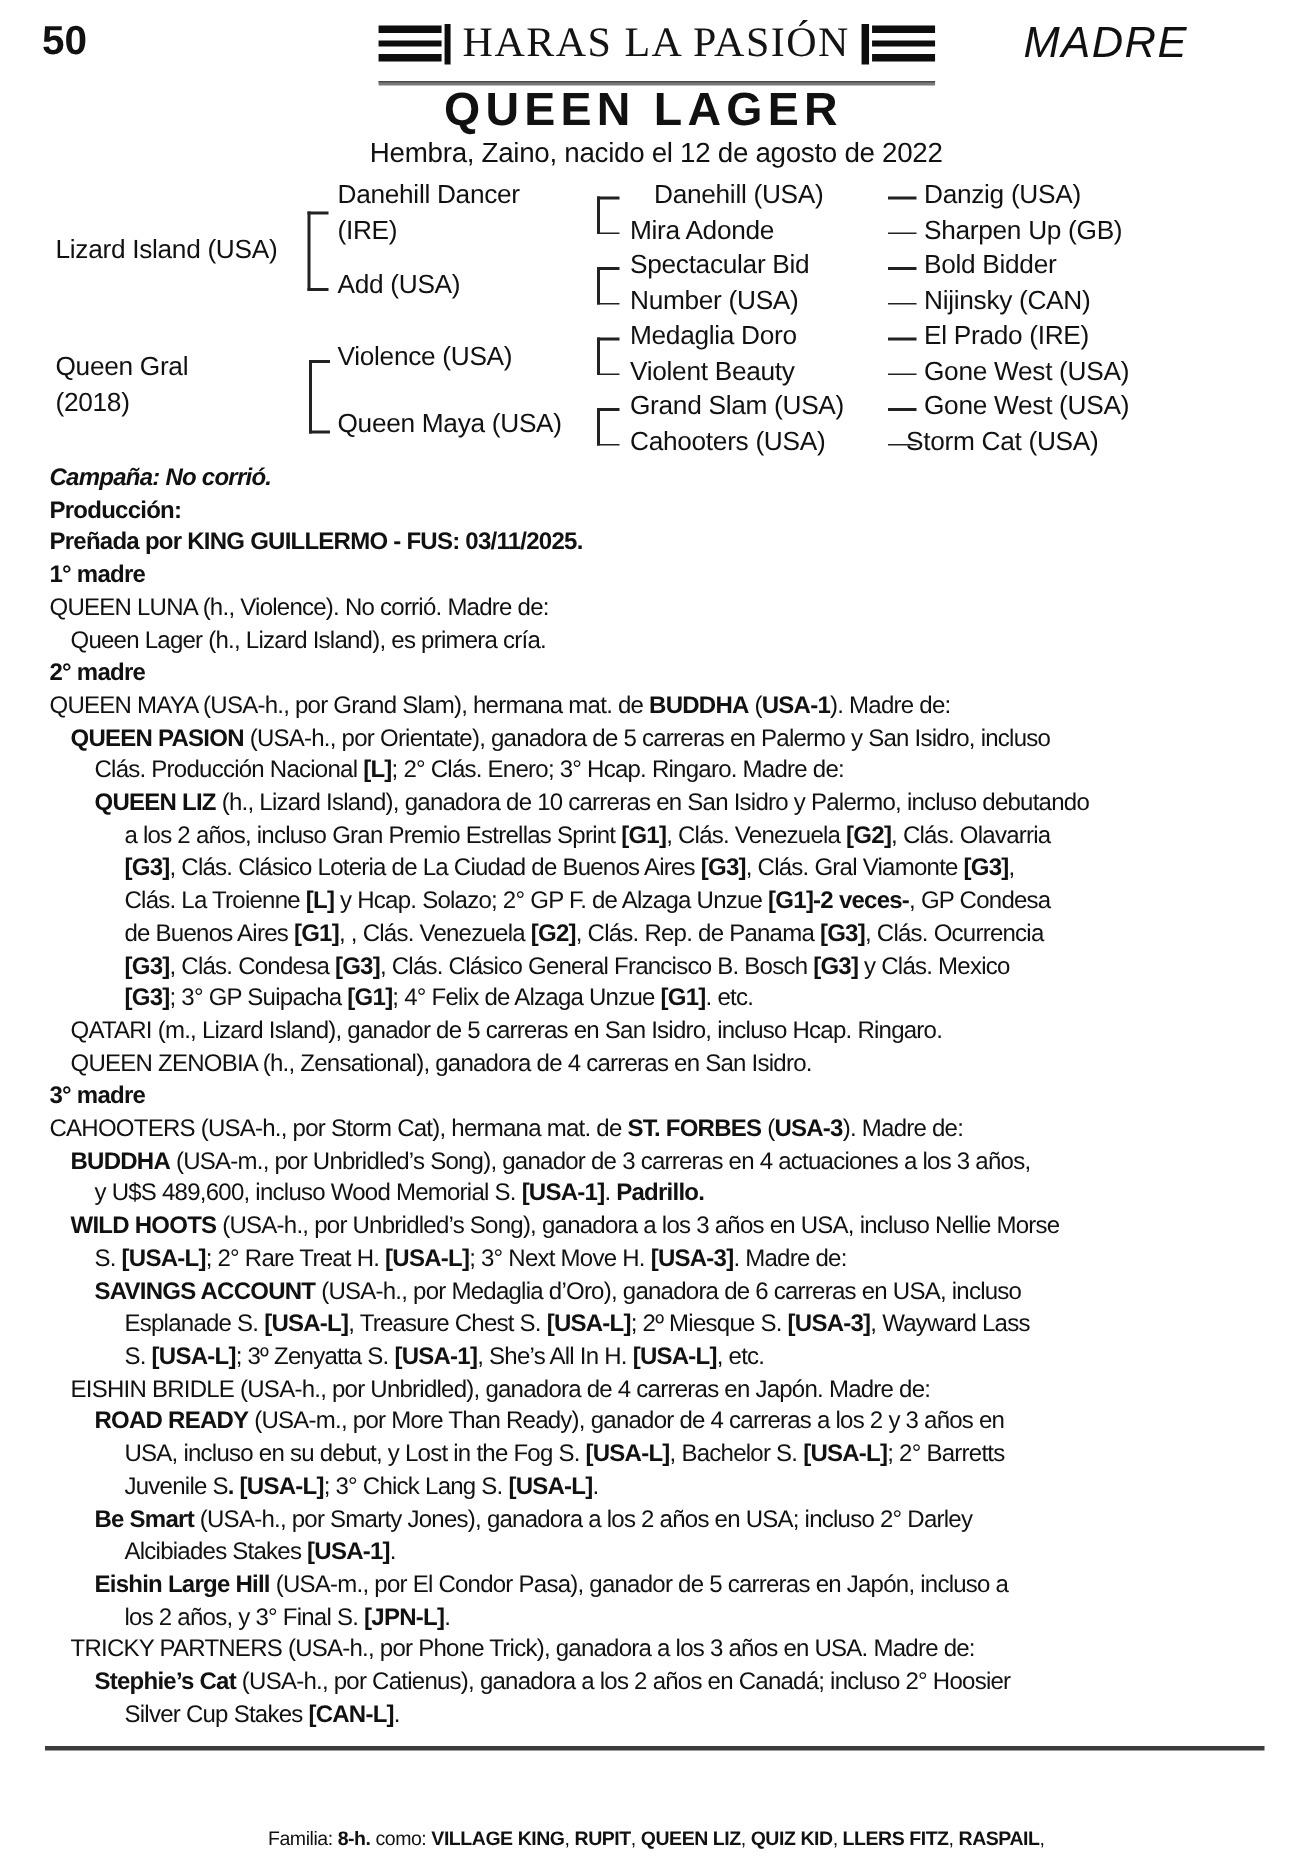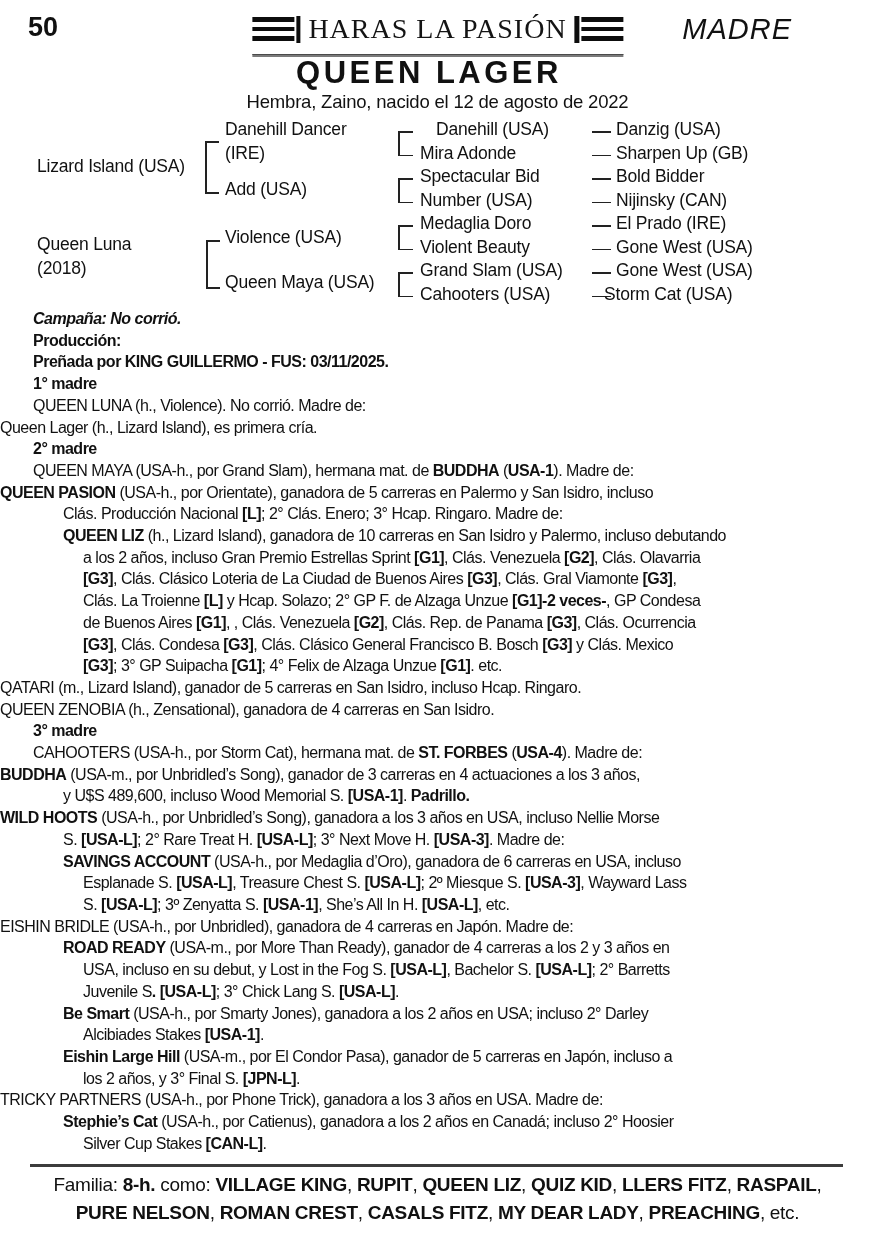--- a/index.html
+++ b/index.html
@@ -20,29 +20,29 @@
   
   .title { position:absolute; left:0; right:17px; top:55px; text-align:center; font-size:31px; font-weight:700; letter-spacing:3.5px; }
   .subtitle { position:absolute; left:0; right:0; top:91px; text-align:center; font-size:18.5px; letter-spacing:-0.2px; }
   
   .ped-name { position:absolute; font-size:17.5px; letter-spacing:-0.2px; line-height:23.5px; white-space:nowrap; }
   .ped-line { position:absolute; background:#222; }
   
   .body-text { position:absolute; left:0; right:0; top:308px; }
   .bline { font-size:16px; letter-spacing:-0.5px; line-height:21.7px; white-space:nowrap; }
   .bline.i0 { padding-left:33px; }
-  .bline.i1 { }
+  .bline.i1 { padding-left:47px; }
   .bline.i2 { padding-left:63px; }
   .bline.i3 { padding-left:83px; }
   .seg-b { font-weight:700; }
   .seg-i { font-style:italic; }
   
   .footer-rule { position:absolute; left:30px; right:32px; top:1164px; height:3px; background:#3c3c3c; }
   .footer-text { position:absolute; left:20px; right:20px; top:1171px; text-align:center; }
-  .footer-line { font-size:19px; letter-spacing:-0.3px; line-height:27.5px; white-space:nowrap; }
+  .footer-line { font-size:13px; letter-spacing:-0.3px; line-height:27.5px; white-space:nowrap;margin-top:41px; }
 </style>
 </head>
 <body>
 
 <div class="page">
   <div class="page-number">50</div>
 
   <div class="logo">
     <span class="logo-bars">
         <i></i>
@@ -63,21 +63,21 @@
   <div class="section-label">MADRE</div>
 
   <div class="title">QUEEN LAGER</div>
   <div class="subtitle">Hembra, Zaino, nacido el 12 de agosto de 2022</div>
 
   <div id="pedigree">
       <div class="ped-name" style="left: 37px; top: 155.25px;">
         <div>Lizard Island (USA)</div>
       </div>
       <div class="ped-name" style="left: 37px; top: 233.25px;">
-        <div>Queen Luna</div>
+        <div>Queen Gral</div>
         <div>(2018)</div>
       </div>
       <div class="ped-name" style="left: 225px; top: 118.25px;">
         <div>Danehill Dancer</div>
         <div>(IRE)</div>
       </div>
       <div class="ped-name" style="left: 225px; top: 177.75px;">
         <div>Add (USA)</div>
       </div>
       <div class="ped-name" style="left: 225px; top: 226.25px;">
@@ -176,21 +176,21 @@
       <div class="bline i2"><span class="seg-b">QUEEN LIZ</span><span> (h., Lizard Island), ganadora de 10 carreras en San Isidro y Palermo, incluso debutando</span></div>
       <div class="bline i3"><span>a los 2 años, incluso Gran Premio Estrellas Sprint </span><span class="seg-b">[G1]</span><span>, Clás. Venezuela </span><span class="seg-b">[G2]</span><span>, Clás. Olavarria</span></div>
       <div class="bline i3"><span class="seg-b">[G3]</span><span>, Clás. Clásico Loteria de La Ciudad de Buenos Aires </span><span class="seg-b">[G3]</span><span>, Clás. Gral Viamonte </span><span class="seg-b">[G3]</span><span>,</span></div>
       <div class="bline i3"><span>Clás. La Troienne </span><span class="seg-b">[L]</span><span> y Hcap. Solazo; 2° GP F. de Alzaga Unzue </span><span class="seg-b">[G1]-2 veces-</span><span>, GP Condesa</span></div>
       <div class="bline i3"><span>de Buenos Aires </span><span class="seg-b">[G1]</span><span>, , Clás. Venezuela </span><span class="seg-b">[G2]</span><span>, Clás. Rep. de Panama </span><span class="seg-b">[G3]</span><span>, Clás. Ocurrencia</span></div>
       <div class="bline i3"><span class="seg-b">[G3]</span><span>, Clás. Condesa </span><span class="seg-b">[G3]</span><span>, Clás. Clásico General Francisco B. Bosch </span><span class="seg-b">[G3]</span><span> y Clás. Mexico</span></div>
       <div class="bline i3"><span class="seg-b">[G3]</span><span>; 3° GP Suipacha </span><span class="seg-b">[G1]</span><span>; 4° Felix de Alzaga Unzue </span><span class="seg-b">[G1]</span><span>. etc.</span></div>
       <div class="bline i1"><span>QATARI (m., Lizard Island), ganador de 5 carreras en San Isidro, incluso Hcap. Ringaro.</span></div>
       <div class="bline i1"><span>QUEEN ZENOBIA (h., Zensational), ganadora de 4 carreras en San Isidro.</span></div>
       <div class="bline i0"><span class="seg-b">3° madre</span></div>
-      <div class="bline i0"><span>CAHOOTERS (USA-h., por Storm Cat), hermana mat. de </span><span class="seg-b">ST. FORBES</span><span> (</span><span class="seg-b">USA-4</span><span>). Madre de:</span></div>
+      <div class="bline i0"><span>CAHOOTERS (USA-h., por Storm Cat), hermana mat. de </span><span class="seg-b">ST. FORBES</span><span> (</span><span class="seg-b">USA-3</span><span>). Madre de:</span></div>
       <div class="bline i1"><span class="seg-b">BUDDHA</span><span> (USA-m., por Unbridled’s Song), ganador de 3 carreras en 4 actuaciones a los 3 años,</span></div>
       <div class="bline i2"><span>y U$S 489,600, incluso Wood Memorial S. </span><span class="seg-b">[USA-1]</span><span>. </span><span class="seg-b">Padrillo.</span></div>
       <div class="bline i1"><span class="seg-b">WILD HOOTS</span><span> (USA-h., por Unbridled’s Song), ganadora a los 3 años en USA, incluso Nellie Morse</span></div>
       <div class="bline i2"><span>S. </span><span class="seg-b">[USA-L]</span><span>; 2° Rare Treat H. </span><span class="seg-b">[USA-L]</span><span>; 3° Next Move H. </span><span class="seg-b">[USA-3]</span><span>. Madre de:</span></div>
       <div class="bline i2"><span class="seg-b">SAVINGS ACCOUNT</span><span> (USA-h., por Medaglia d’Oro), ganadora de 6 carreras en USA, incluso</span></div>
       <div class="bline i3"><span>Esplanade S. </span><span class="seg-b">[USA-L]</span><span>, Treasure Chest S. </span><span class="seg-b">[USA-L]</span><span>; 2º Miesque S. </span><span class="seg-b">[USA-3]</span><span>, Wayward Lass</span></div>
       <div class="bline i3"><span>S. </span><span class="seg-b">[USA-L]</span><span>; 3º Zenyatta S. </span><span class="seg-b">[USA-1]</span><span>, She’s All In H. </span><span class="seg-b">[USA-L]</span><span>, etc.</span></div>
       <div class="bline i1"><span>EISHIN BRIDLE (USA-h., por Unbridled), ganadora de 4 carreras en Japón. Madre de:</span></div>
       <div class="bline i2"><span class="seg-b">ROAD READY</span><span> (USA-m., por More Than Ready), ganador de 4 carreras a los 2 y 3 años en</span></div>
       <div class="bline i3"><span>USA, incluso en su debut, y Lost in the Fog S. </span><span class="seg-b">[USA-L]</span><span>, Bachelor S. </span><span class="seg-b">[USA-L]</span><span>; 2° Barretts</span></div>

